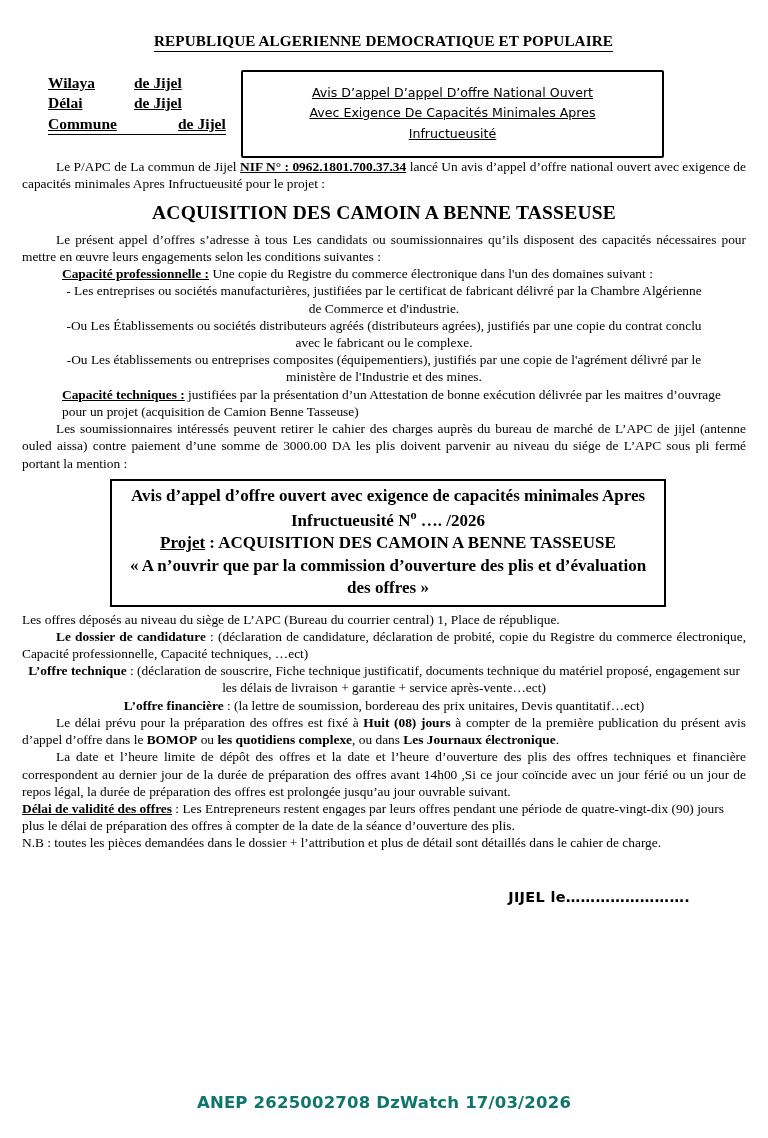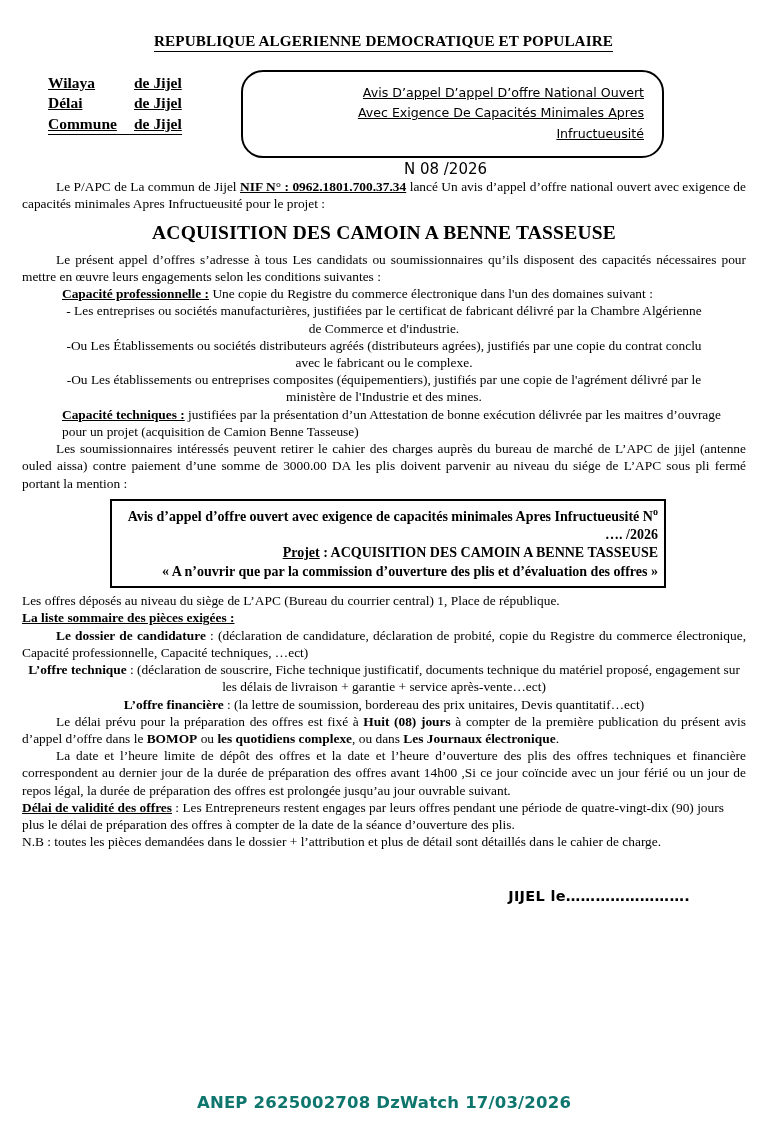--- a/index.html
+++ b/index.html
@@ -56,28 +56,29 @@
   }
   .admin-line {
     display: flex;
   }
   .admin-line .k { display: inline-block; width: 86px; }
   .admin-line.u {
     border-bottom: 1.6px solid #000;
     display: inline-flex;
     width: auto;
     padding-bottom: 0px;
+    gap: 44px;
   }
   .admin-line.u .k { width: 86px; }
 
   .title-box {
     flex: 1 1 auto;
     border: 2.4px solid #000;
-    border-radius: 22px;
-    text-align: right;
+    border-radius: 2px;
+    text-align: center;
     padding: 11px 18px 12px 18px;
     margin-left: 8px;
     margin-right: 78px;
     font-family: "DejaVu Sans", "Liberation Sans", sans-serif;
     font-size: 12.6px;
     line-height: 1.62;
   }
   .avis-num {
     text-align: center;
     font-family: "DejaVu Sans", "Liberation Sans", sans-serif;
@@ -126,23 +127,23 @@
     margin: 0;
     text-align: center;
     padding: 0 40px;
   }
 
   
   .mention-box {
     border: 2.2px solid #000;
     margin: 7px 80px 4px 88px;
     padding: 4px 6px 5px 6px;
-    text-align: right;
-    font-weight: bold;
-    font-size: 14px;
+    text-align: center;
+    font-weight: bold;
+    font-size: 17px;
     line-height: 1.32;
   }
 
   
   .signature {
     text-align: right;
     padding: 36px 56px 0 0;
     font-family: "DejaVu Sans", "Liberation Sans", sans-serif;
     font-weight: bold;
     font-size: 14.5px;
@@ -188,21 +189,20 @@
       </div>
     </div>
 
     <div class="title-box">
       <div>Avis D’appel D’appel D’offre National Ouvert</div>
       <div>Avec Exigence De Capacités Minimales Apres</div>
       <div>Infructueusité</div>
     </div>
   </div>
 
-  <div class="avis-num">N 08 /2026</div>
 
   <div class="body-text">
 
     <p class="j"><span>Le P/APC de La commun de Jijel </span><span class="bu">NIF N° : 0962.1801.700.37.34</span><span> lancé Un avis d’appel d’offre national ouvert avec exigence de capacités minimales Apres Infructueusité pour le projet :</span></p>
 
     <div class="project-title">ACQUISITION DES CAMOIN A BENNE TASSEUSE</div>
 
     <p class="j">Le présent appel d’offres s’adresse à tous Les candidats ou soumissionnaires qu’ils disposent des capacités nécessaires pour mettre en œuvre leurs engagements selon les conditions suivantes :</p>
 
     <p class="cap-pro"><span class="bu">Capacité professionnelle :</span><span> Une copie du Registre du commerce électronique dans l'un des domaines suivant :</span></p>
@@ -216,21 +216,20 @@
     <p class="j">Les soumissionnaires intéressés peuvent retirer le cahier des charges auprès du bureau de marché de L’APC de jijel (antenne ouled aissa) contre paiement d’une somme de 3000.00 DA les plis doivent parvenir au niveau du siége de L’APC sous pli fermé portant la mention :</p>
 
     <div class="mention-box">
       <div><span>Avis d’appel d’offre ouvert avec exigence de capacités minimales Apres Infructueusité N</span><sup>o</sup><span> …. /2026</span></div>
       <div><span class="u">Projet</span><span> : ACQUISITION DES CAMOIN A BENNE TASSEUSE</span></div>
       <div>« A n’ouvrir que par la commission d’ouverture des plis et d’évaluation des offres »</div>
     </div>
 
     <p class="l">Les offres déposés au niveau du siège de L’APC (Bureau du courrier central) 1, Place de république.</p>
 
-    <p class="l bu">La liste sommaire des pièces exigées :</p>
 
     <p class="j"><span class="b">Le dossier de candidature</span><span> : (déclaration de candidature, déclaration de probité, copie du Registre du commerce électronique, Capacité professionnelle, Capacité techniques, …ect)</span></p>
 
     <p class="c"><span class="b">L’offre technique</span><span> : (déclaration de souscrire, Fiche technique justificatif, documents technique du matériel proposé, engagement sur les délais de livraison + garantie + service après-vente…ect)</span></p>
 
     <p class="c"><span class="b">L’offre financière</span><span> : (la lettre de soumission, bordereau des prix unitaires, Devis quantitatif…ect)</span></p>
 
     <p class="j"><span>Le délai prévu pour la préparation des offres est fixé à </span><span class="b">Huit (08) jours</span><span> à compter de la première publication du présent avis d’appel d’offre dans le </span><span class="b">BOMOP</span><span> ou </span><span class="b">les quotidiens complexe</span><span>, ou dans </span><span class="b">Les Journaux électronique</span><span>.</span></p>
 
     <p class="j">La date et l’heure limite de dépôt des offres et la date et l’heure d’ouverture  des plis des offres techniques et financière correspondent au dernier jour de la durée de préparation des offres avant 14h00 ,Si ce jour coïncide avec un jour férié ou un jour de repos légal, la durée de préparation des offres est prolongée jusqu’au jour ouvrable suivant.</p>

